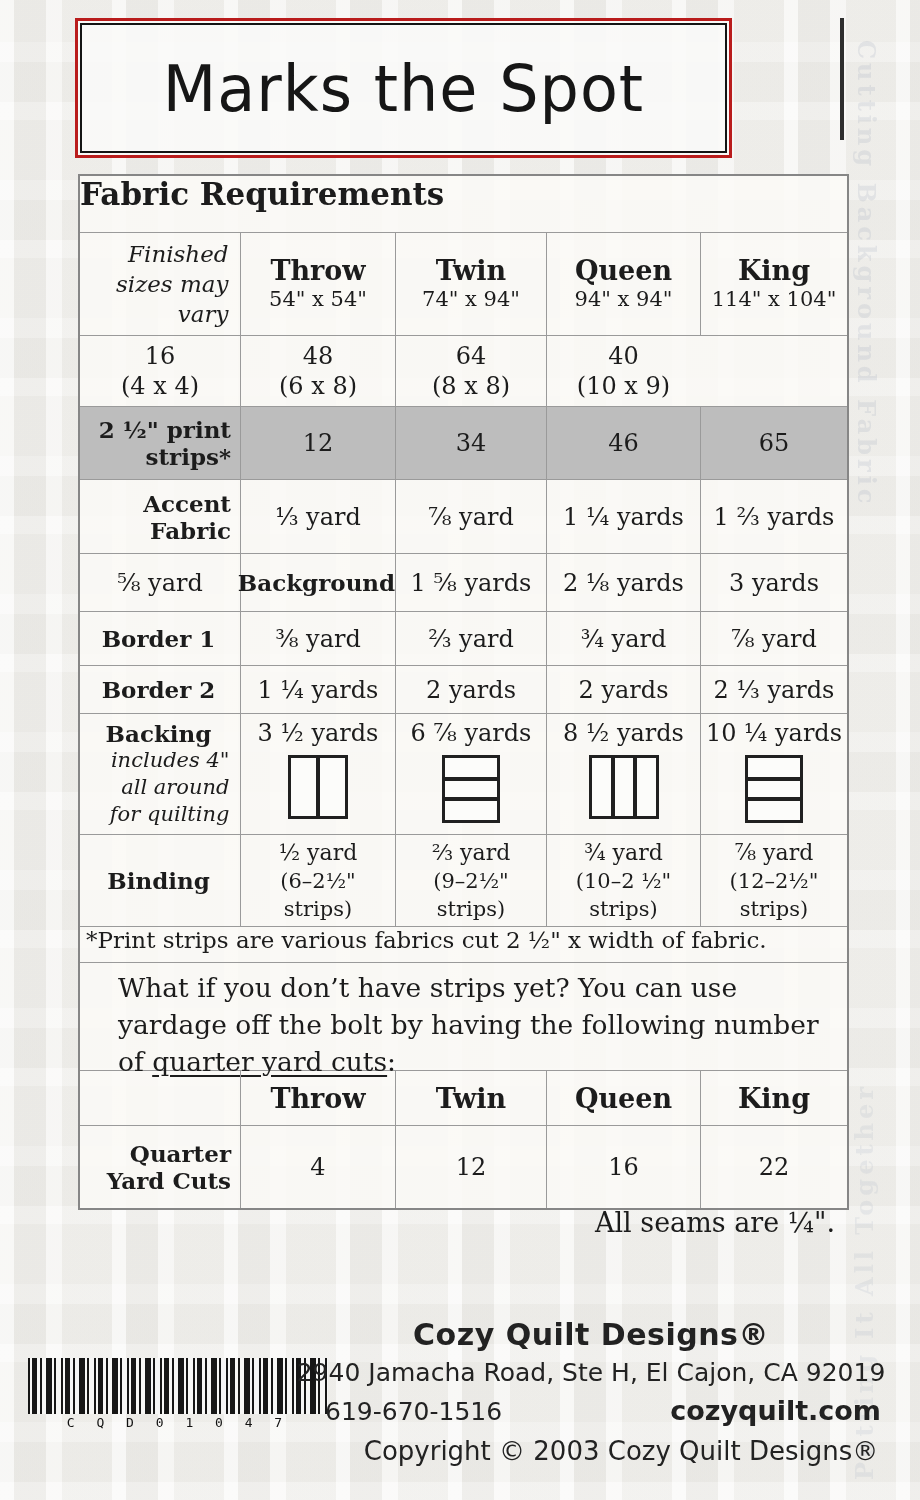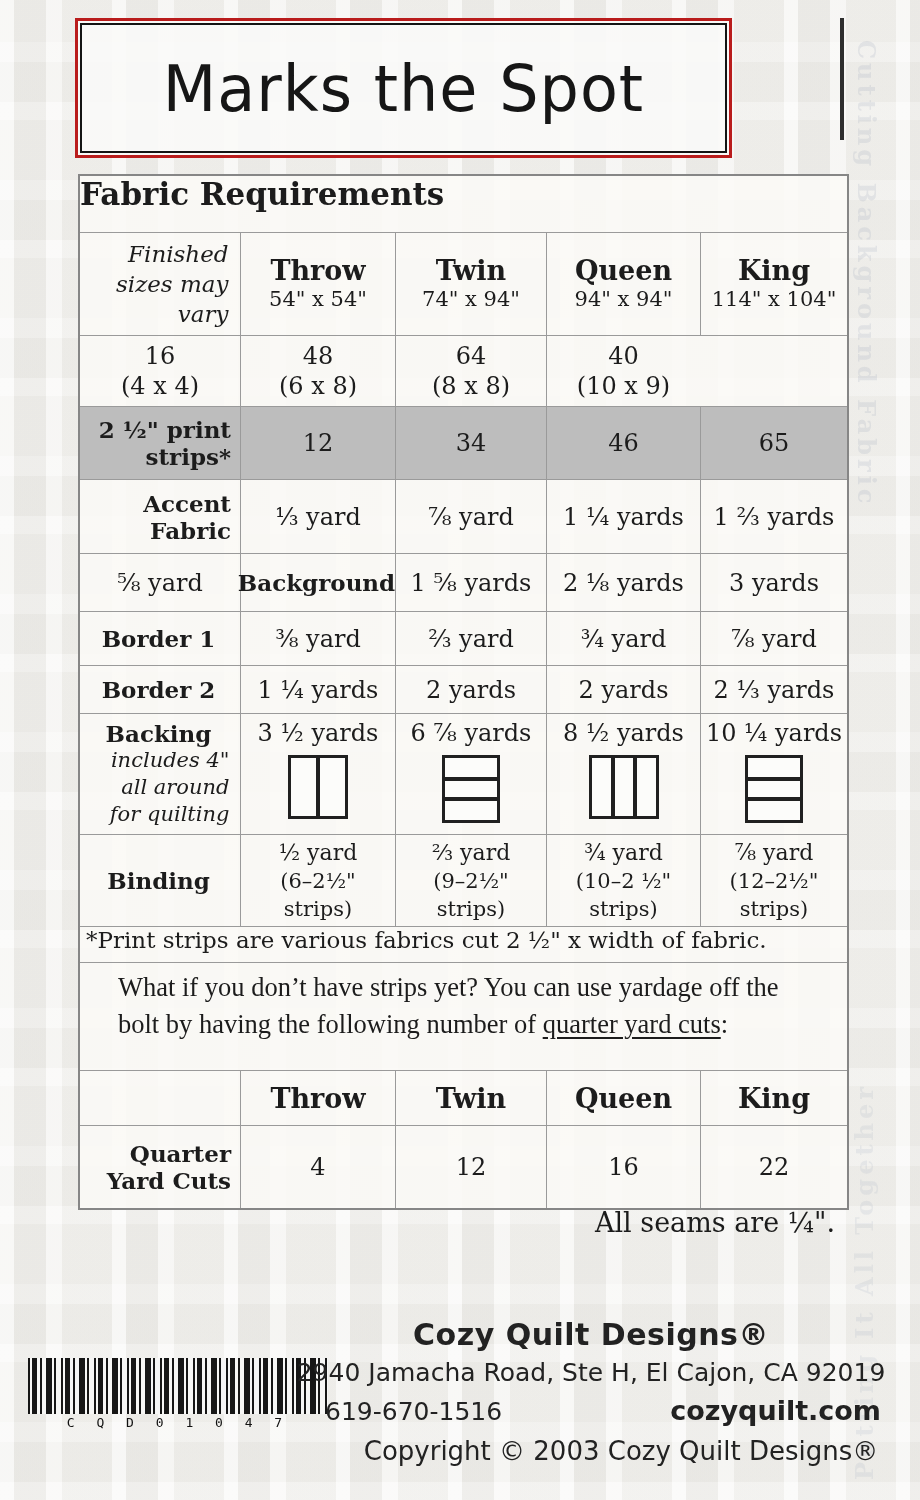--- a/index.html
+++ b/index.html
@@ -84,21 +84,21 @@
   .dh3{width:52px;height:62px;
     background-image:linear-gradient(180deg,transparent 0 calc(33.3% - 2px),#202020 calc(33.3% - 2px) calc(33.3% + 2px),transparent calc(33.3% + 2px) calc(66.6% - 2px),#202020 calc(66.6% - 2px) calc(66.6% + 2px),transparent calc(66.6% + 2px));}
   .dv3{width:64px;height:58px;
     background-image:linear-gradient(90deg,transparent 0 calc(33.3% - 2px),#202020 calc(33.3% - 2px) calc(33.3% + 2px),transparent calc(33.3% + 2px) calc(66.6% - 2px),#202020 calc(66.6% - 2px) calc(66.6% + 2px),transparent calc(66.6% + 2px));}
   .row-binding{height:91px;}
   .bind-val{font-size:22px;line-height:28px;}
   .bind-sub{font-size:21px;line-height:28px;}
   .row-footnote{height:36px;display:flex;align-items:center;
     font-weight:normal;font-size:23px;padding-left:6px;box-sizing:border-box;}
   .row-para{height:108px;box-sizing:border-box;padding:6px 26px 0 38px;
-    font-size:26.5px;line-height:37px;text-align:left;font-family:Liberation Serif, serif;}
+    font-size:26.5px;line-height:37px;text-align:left;}
   .row-para .u{text-decoration:underline;text-decoration-thickness:2px;text-underline-offset:4px;}
   .row-t2head{height:54px;}
   .t2-name{font-weight:bold;font-size:27px;}
   .row-t2vals{height:82px;}
 
   
   .notes{position:absolute;left:78px;top:1204px;width:767px;font-size:27px;line-height:37px;}
   .notes .n1{text-align:center;}
   .notes .n2{text-align:right;padding-right:10px;}
 

